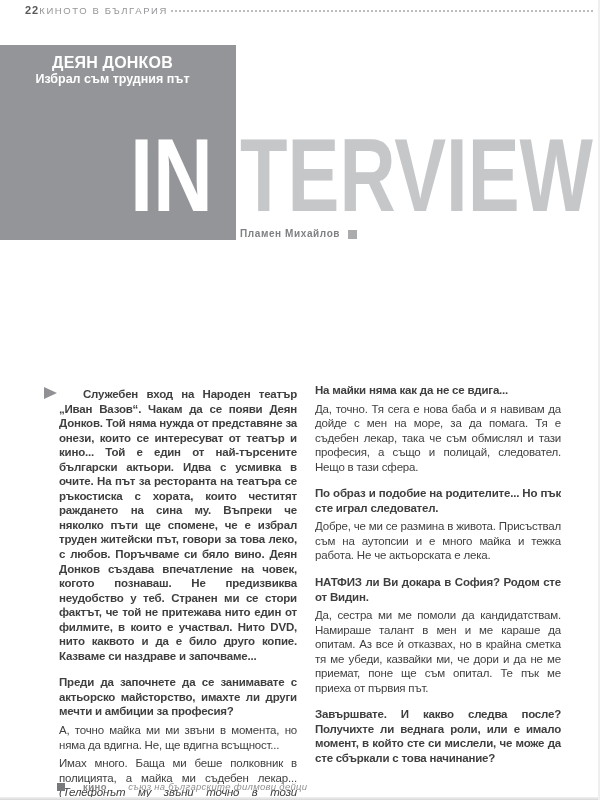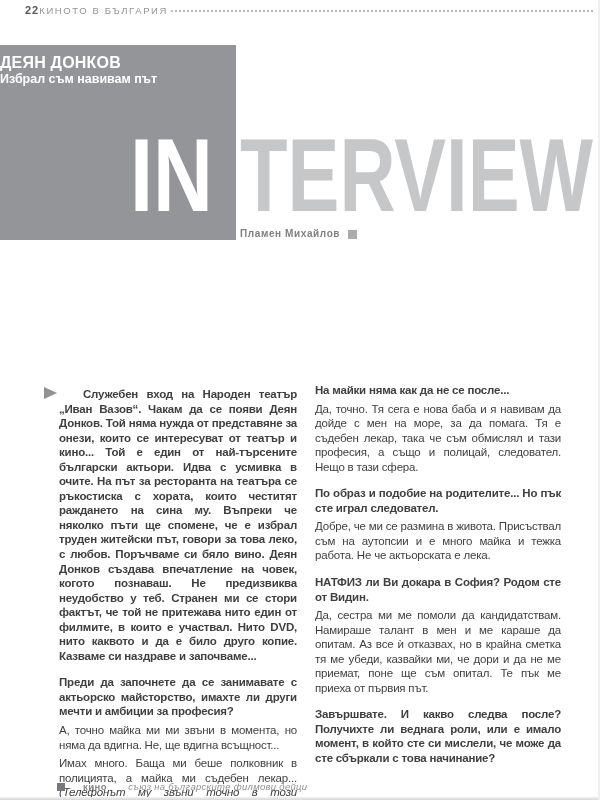--- a/index.html
+++ b/index.html
@@ -8,21 +8,21 @@
   .page{position:absolute;inset:0;background:#ffffff;}
 
   
   .hdr{position:absolute;left:25px;top:4px;width:568px;display:flex;align-items:baseline;}
   .hdr .num{font-size:11px;font-weight:bold;color:#58595b;letter-spacing:1px;}
   .hdr .sec{font-size:9.5px;color:#939598;letter-spacing:1.6px;white-space:nowrap;}
   .hdr .leader{flex:1;border-bottom:2px dotted #bbbcbe;margin-left:3px;transform:translateY(-2px);}
 
   
   .tbox{position:absolute;left:0;top:45px;width:236px;height:195px;background:#949598;
-        text-align:left;padding:9px 11px 0 0;box-sizing:border-box;color:#ffffff;}
+        text-align:center;padding:9px 11px 0 0;box-sizing:border-box;color:#ffffff;}
   .tbox .name{font-size:16px;font-weight:bold;letter-spacing:.2px;line-height:18px;}
   .tbox .sub{font-size:12.5px;font-weight:bold;line-height:15px;}
 
   
   .headline{position:absolute;left:0;top:115px;width:600px;height:110px;}
   .headline text{font-family:"Liberation Sans",sans-serif;font-weight:bold;font-size:103px;}
 
   
   .byline{position:absolute;left:240px;top:228px;font-size:10px;font-weight:bold;
           color:#7e8083;letter-spacing:.6px;display:flex;align-items:flex-end;}
@@ -57,21 +57,21 @@
 <div class="page">
 
   <div class="hdr">
     <span class="num">22</span>
     <span class="sec">КИНОТО В БЪЛГАРИЯ</span>
     <span class="leader"></span>
   </div>
 
   <div class="tbox">
     <div class="name">ДЕЯН ДОНКОВ</div>
-    <div class="sub">Избрал съм навивам път</div>
+    <div class="sub">Избрал съм трудния път</div>
   </div>
 
   <svg class="headline" viewBox="0 0 600 110">
     <text x="130" y="96" textLength="83" lengthAdjust="spacingAndGlyphs" fill="#ffffff">IN</text>
     <text x="240" y="96" textLength="353" lengthAdjust="spacingAndGlyphs" fill="#c6c7c9">TERVIEW</text>
   </svg>
 
   <div class="byline">
     <span>Пламен Михайлов</span>
     <span class="sq"></span>
@@ -80,21 +80,21 @@
   <span class="marker"></span>
 
   <div class="col left">
     <p class="intro">Служебен вход на Народен театър „Иван Вазов“. Чакам да се появи Деян Донков. Той няма нужда от представяне за онези, които се интересуват от театър и кино... Той е един от най-търсените български актьори. Идва с усмивка в очите. На път за ресторанта на театъра се ръкостиска с хората, които честитят раждането на сина му. Въпреки че няколко пъти ще спомене, че е избрал труден житейски път, говори за това леко, с любов. Поръчваме си бяло вино. Деян Донков създава впечатление на човек, когото познаваш. Не предизвиква неудобство у теб. Странен ми се стори фактът, че той не притежава нито един от филмите, в които е участвал. Нито DVD, нито каквото и да е било друго копие. Казваме си наздраве и започваме...</p>
     <p class="q">Преди да започнете да се занимавате с актьорско майсторство, имахте ли други мечти и амбиции за професия?</p>
     <p class="a">А, точно майка ми ми звъни в момента, но няма да вдигна. Не, ще вдигна всъщност...</p>
     <p class="a"><span>Имах много. Баща ми беше полковник в полицията, а майка ми съдебен лекар... </span><span class="stage">(Телефонът му звъни точно в този момент.)</span></p>
   </div>
 
   <div class="col right">
-    <p class="q" style="margin-top:0 !important">На майки няма как да не се после...</p>
+    <p class="q" style="margin-top:0 !important">На майки няма как да не се вдига...</p>
     <p class="a">Да, точно. Тя сега е нова баба и я навивам да дойде с мен на море, за да помага. Тя е съдебен лекар, така че съм обмислял и тази професия, а също и полицай, следовател. Нещо в тази сфера.</p>
     <p class="q">По образ и подобие на родителите... Но пък сте играл следовател.</p>
     <p class="a">Добре, че ми се размина в живота. Присъствал съм на аутопсии и е много майка и тежка работа. Не че актьорската е лека.</p>
     <p class="q">НАТФИЗ ли Ви докара в София? Родом сте от Видин.</p>
     <p class="a">Да, сестра ми ме помоли да кандидатствам. Намираше талант в мен и ме караше да опитам. Аз все ѝ отказвах, но в крайна сметка тя ме убеди, казвайки ми, че дори и да не ме приемат, поне ще съм опитал. Те пък ме приеха от първия път.</p>
     <p class="q">Завършвате. И какво следва после? Получихте ли веднага роли, или е имало момент, в който сте си мислели, че може да сте сбъркали с това начинание?</p>
   </div>
 
   <div class="ftr">
     <span class="sq"></span>

